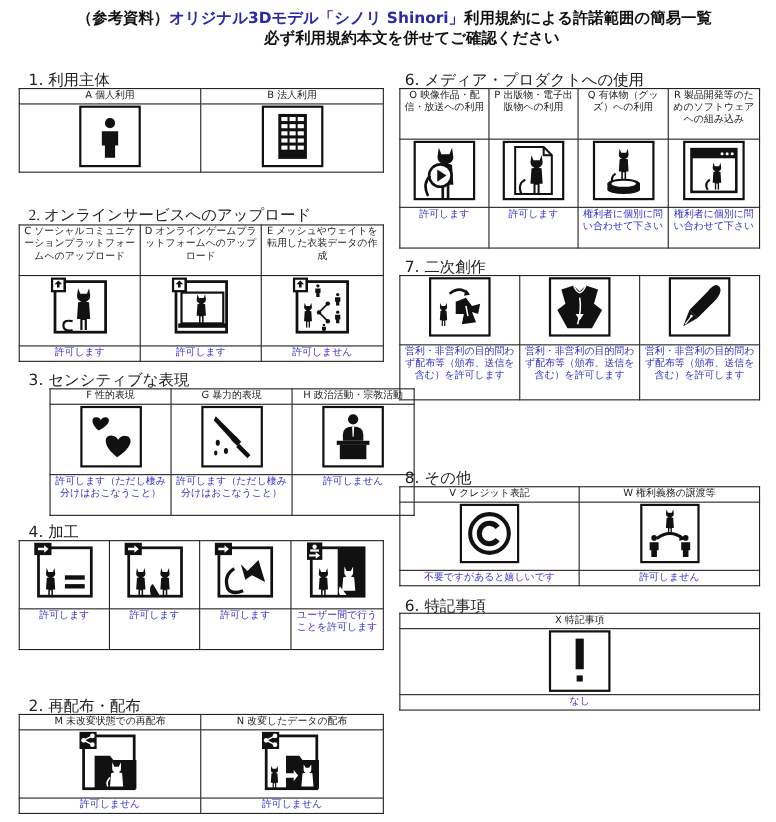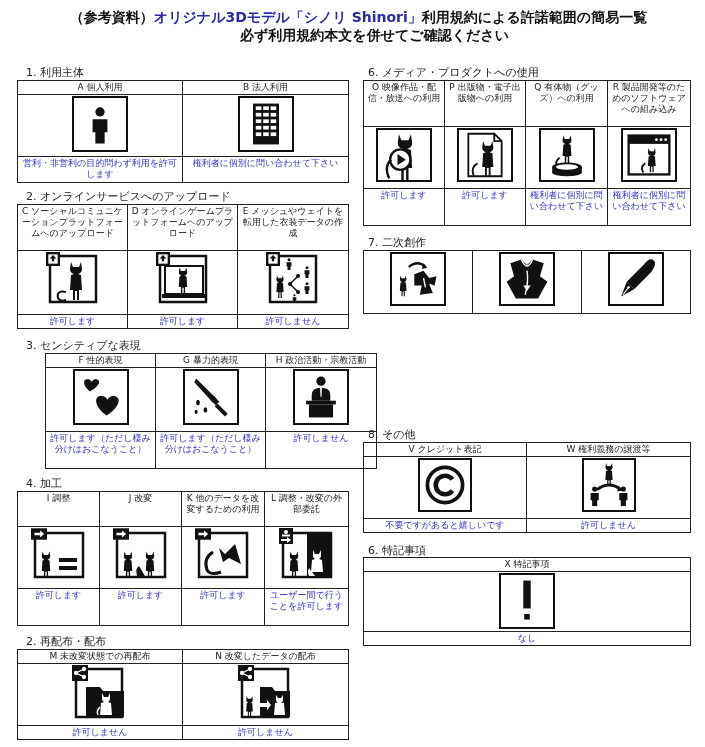--- a/index.html
+++ b/index.html
@@ -1,20 +1,20 @@
 <!DOCTYPE html>
 <html><head>
 <meta charset="utf-8">
 <style>
   * { box-sizing: border-box; margin: 0; padding: 0; }
   html, body { width: 705px; height: 747px; background: #ffffff; overflow: hidden; }
   body { position: relative; font-family: "DejaVu Sans", sans-serif; color: #111; }
   .title { position: absolute; left: 6px; width: 705px; text-align: center; font-weight: bold; font-size: 14px; line-height: 18px; }
   .title .hl { color: #2a2aa8; }
-  .sec-label { position: absolute; font-size: 11px; line-height: 12px; color: #222; }
+  .sec-label { position: absolute; font-size: 14px; line-height: 12px; color: #222; }
   table.t { position: absolute; border-collapse: collapse; table-layout: fixed; }
   table.t td { border: 1.5px solid #222; text-align: center; vertical-align: top; font-size: 9px; line-height: 11px; padding: 1px 3px; }
   td.hd { color: #222; }
   td.ic { vertical-align: middle; padding: 0; }
   td.st { color: #3030c8; }
   .iconbox { display: inline-block; border: 2.5px solid #111; background: #fff; vertical-align: middle; }
   .iconbox svg { display: block; width: 100%; height: 100%; }
 </style>
 </head>
 <body>
@@ -89,28 +89,24 @@
                 <rect x="25" y="30" width="6" height="4"></rect>
                 <rect x="33" y="30" width="6" height="4"></rect>
             <rect x="17" y="37" width="6" height="4"></rect>
                 <rect x="25" y="37" width="6" height="4"></rect>
                 <rect x="33" y="37" width="6" height="4"></rect>
           </g>
         </svg>
       </span>
     </td>
   </tr>
-  <tr style="height:26px">
-    <td class="st">営利・非営利の目的問わず利用を許可します</td>
-    <td class="st">権利者に個別に問い合わせて下さい</td>
-  </tr>
-</tbody>
-  </table>
-
-<div class="sec-label" style="left:26px;top:191px;">2. オンラインサービスへのアップロード</div>
+</tbody>
+  </table>
+
+<div class="sec-label" style="left:26px;top:191px;font-family:Liberation Serif, serif;">2. オンラインサービスへのアップロード</div>
 <table class="t" style="left:17px;top:204px;width:331px;">
   <colgroup>
       <col style="width:110px">
       <col style="width:110px">
       <col style="width:111px">
     </colgroup>
   <tbody>
       <tr style="height:46px">
     <td class="hd">C ソーシャルコミュニケーションプラットフォームへのアップロード</td>
     <td class="hd">D オンラインゲームプラットフォームへのアップロード</td>
@@ -220,26 +216,20 @@
 
 <div class="sec-label" style="left:26px;top:478px;">4. 加工</div>
 <table class="t" style="left:17px;top:491px;width:331px;">
   <colgroup>
       <col style="width:82px">
       <col style="width:82px">
       <col style="width:83px">
       <col style="width:84px">
     </colgroup>
   <tbody>
-      <tr style="height:35px">
-    <td class="hd">I 調整</td>
-    <td class="hd">J 改変</td>
-    <td class="hd">K 他のデータを改変するための利用</td>
-    <td class="hd">L 調整・改変の外部委託</td>
-  </tr>
   <tr style="height:62px">
     <td class="ic">
       <span class="iconbox" style="width:56px;height:54px;border:none;">
         <svg viewBox="0 0 56 54">
               <rect x="4" y="5" width="48" height="44" fill="none" stroke="#111" stroke-width="2.5"></rect>
               <use href="#arrbox" x="0" y="0" width="16" height="12"></use>
               <use href="#cat" x="8" y="22" width="14" height="28"></use>
               <rect x="28" y="30" width="18" height="4" fill="#111"></rect>
               <rect x="28" y="38" width="18" height="4" fill="#111"></rect>
             </svg>
@@ -445,20 +435,25 @@
       <span class="iconbox" style="width:56px;height:54px;">
         <svg viewBox="0 0 56 54">
               <path d="M46 6 Q52 10 44 20 L26 38 L18 30 L36 12 Q42 4 46 6 Z" fill="#111"></path>
               <path d="M18 30 L26 38 L12 46 Z" fill="#111"></path>
               <path d="M14 44 L20 36" stroke="#fff" stroke-width="1.2"></path>
               <circle cx="20" cy="36" r="1.3" fill="#fff"></circle>
             </svg>
       </span>
     </td>
   </tr>
+  <tr style="height:50px">
+    <td class="st">営利・非営利の目的問わず配布等（頒布、送信を含む）を許可します</td>
+    <td class="st">営利・非営利の目的問わず配布等（頒布、送信を含む）を許可します</td>
+    <td class="st">営利・非営利の目的問わず配布等（頒布、送信を含む）を許可します</td>
+  </tr>
 </tbody>
   </table>
 
 <div class="sec-label" style="left:368px;top:429px;">8. その他</div>
 <table class="t" style="left:363px;top:442px;width:327px;">
   <colgroup>
       <col style="width:163px">
       <col style="width:164px">
     </colgroup>
   <tbody>

